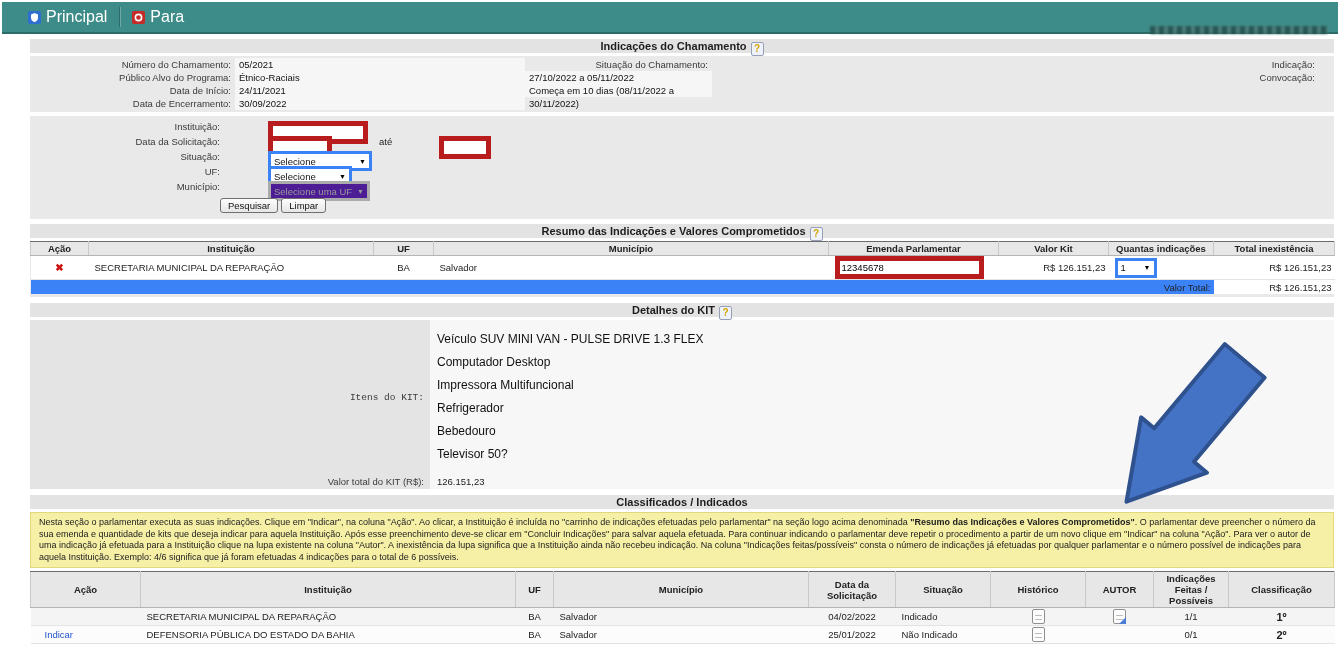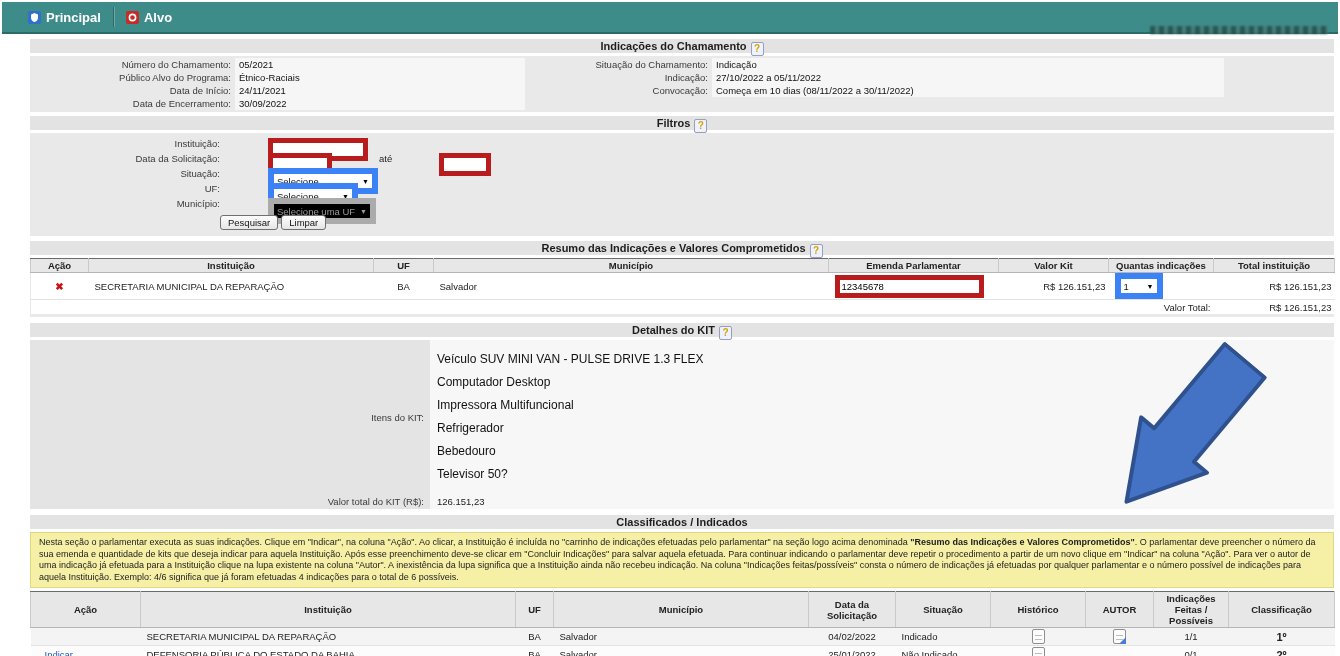--- a/index.html
+++ b/index.html
@@ -1,21 +1,21 @@
 <!DOCTYPE html>
 <html><head>
 <meta charset="utf-8">
 <style>
   html,body{margin:0;padding:0;width:1340px;height:656px;overflow:hidden;background:#fff;
     font-family:"Liberation Sans",sans-serif;color:#222;position:relative;}
   
   .menubar{position:relative;margin:2px 2px 0 2px;height:30px;background:#3E8C89;
     border-bottom:2px solid #2D6B68;display:flex;align-items:center;padding-left:14px;}
   .menu-item{display:flex;align-items:center;gap:5px;padding:0 12px;height:100%;cursor:pointer;}
-  .menu-item span{color:#fff;font-weight:bold;font-size:13px;}
+  .menu-item span{color:#fff;font-weight:normal;font-size:16px;}
   .menu-sep{width:1px;height:20px;background:#2d6b68;box-shadow:1px 0 0 rgba(255,255,255,.25);}
   .redacted{position:absolute;right:10px;bottom:-2px;width:178px;height:8px;border-radius:1px;
     background:repeating-linear-gradient(90deg,#24504e 0 5px,#4b7a77 5px 9px);filter:blur(1px);opacity:.85;}
   
   .content{margin:5px 6px 0 30px;width:1304px;font-size:9.5px;}
   .band{background:#E3E3E3;height:14px;line-height:14px;text-align:center;font-weight:bold;
     font-size:11px;color:#1d1d1d;margin-bottom:3px;}
   .help-icon{display:inline-block;width:11px;height:12px;margin-left:4px;vertical-align:-2px;
     background:#eef2ff;border:1px solid #98a0b8;border-radius:2px;color:#d6a400;font-weight:bold;
     font-size:10px;line-height:11px;text-align:center;cursor:pointer;}
@@ -25,50 +25,50 @@
   .dhalf.left{width:480px;grid-template-columns:190px 1fr;}
   .dhalf.right{flex:1;grid-template-columns:187px 1fr 95px;}
   .dlabel{text-align:right;padding-right:4px;color:#3a3a3a;}
   .dvalue{background:#F6F6F6;height:13px;line-height:13px;padding-left:4px;color:#111;}
   
   .filter-panel{background:#E9E9E9;padding:5px 0 6px 0;margin-bottom:5px;}
   .frow{display:flex;align-items:flex-start;margin-bottom:2px;height:13px;gap:44px;}
   .flabel{width:190px;text-align:right;padding-right:4px;color:#3a3a3a;}
   .tbox{border:5px solid #b91c1c;background:#fff;height:13px;font-size:9.5px;padding:0 2px;
     font-family:"Liberation Sans",sans-serif;}
-  .fake-select{border:6px solid #3b82f6;background:#fff;height:14px;display:inline-flex;
+  .fake-select{border:3px solid #3b82f6;background:#fff;height:14px;display:inline-flex;
     align-items:center;justify-content:space-between;padding:0 3px;cursor:pointer;color:#111;}
   .fake-select .arr{font-size:7px;font-weight:bold;color:#000;}
-  .fake-select.disabled{color:#999;border-color:#ababab;background:#000000;cursor:default;}
+  .fake-select.disabled{color:#999;border-color:#ababab;background:#4c1d95;cursor:default;}
   .fake-select.disabled .arr{color:#999;}
   .btn{background:linear-gradient(#fdfdfd,#e6e6e6);border:1px solid #707070;border-radius:3px;
     font-size:9.5px;padding:1px 7px;font-family:"Liberation Sans",sans-serif;cursor:pointer;color:#111;}
   .btnrow{margin-top:4px;padding-left:190px;display:flex;gap:3px;}
   
   table{border-collapse:collapse;width:1304px;table-layout:fixed;}
   th{background:#E7E7E7;border-top:1px solid #6b6b6b;border-bottom:1px solid #b5b5b5;
     border-left:1px solid #c9c9c9;border-right:1px solid #c9c9c9;font-size:9.5px;font-weight:bold;
     text-align:center;padding:1px 2px;color:#222;}
   td{font-size:9.5px;padding:0 2px;border-bottom:1px solid #e3e3e3;height:17px;
     white-space:nowrap;overflow:hidden;}
   tr.odd td{background:#F4F4F4;} tr.even td{background:#FCFCFC;}
   .al{text-align:left;padding-left:6px;} .ac{text-align:center;} .ar{text-align:right;padding-right:3px;margin-top:20px;}
   .link{color:#2255CC;cursor:pointer;margin-left:8px;}
   .x-icon{color:#CC1111;font-weight:bold;font-size:10px;cursor:pointer;}
   .resumo-panel{background:#E9E9E9;margin-bottom:6px;padding-bottom:3px;}
-  tr.vt td{background:#ffffff;border-bottom:none;height:14px;}
+  tr.vt td{background:#3b82f6;border-bottom:none;height:14px;}
   tr.vt td.vt-value{background:#fff;}
   tr.btns td{background:#E9E9E9;border-bottom:none;height:20px;}
   
   .kit-block{display:grid;grid-template-columns:400px 1fr;margin-bottom:6px;}
   .kit-label-col{background:#E4E4E4;text-align:right;padding-right:6px;color:#3a3a3a;}
   .kit-value-col{background:#F7F7F7;padding-left:7px;}
   .kit-items{padding-top:12px;padding-bottom:4px;}
   .kit-items div{font-size:12px;margin-bottom:9px;color:#111;}
-  .kit-cell-center{display:flex;align-items:center;justify-content:flex-end;}
+  .kit-cell-center{display:flex;align-items:center;justify-content:flex-end;font-family:Liberation Mono, monospace;}
   .kit-valor-row{height:15px;line-height:15px;}
   
   .notice{background:#F6EFA6;border:1px solid #e2d87e;padding:4px 8px;font-size:9px;
     line-height:11.5px;color:#1c1c1c;margin-bottom:3px;}
   .doc-icon{position:relative;display:inline-block;width:11px;height:13px;background:#fdfdfd;
     border:1px solid #8f8f8f;border-radius:2px;cursor:pointer;vertical-align:middle;
     background-image:repeating-linear-gradient(to bottom,transparent 0 3px,#bdbdbd 3px 4px);
     background-size:7px 9px;background-position:2px 2px;background-repeat:no-repeat;}
   .autor-icon::after{content:"";position:absolute;right:-1px;bottom:-1px;width:7px;height:7px;
     background:#4a7dd4;clip-path:polygon(100% 0,0 100%,100% 100%);}
@@ -88,21 +88,21 @@
         <path d="M6.5 2 L10 3.5 V6.5 C10 9 8.5 10.5 6.5 11 C4.5 10.5 3 9 3 6.5 V3.5 Z" fill="#fff"></path>
       </svg>
     <span>Principal</span>
   </div>
   <div class="menu-sep"></div>
   <div class="menu-item">
     <svg width="13" height="13">
         <rect rx="2" width="13" height="13" fill="#C52B27"></rect>
         <circle cx="6.5" cy="6.5" r="3.1" fill="none" stroke="#fff" stroke-width="1.6"></circle>
       </svg>
-    <span>Alvo</span>
+    <span>Para</span>
   </div>
   <div class="redacted"></div>
 </div>
 
 <div class="content">
 
   <div class="band">
     <span>Indicações do Chamamento</span><span class="help-icon">?</span>
   </div>
   <div class="detail-block">
@@ -111,34 +111,30 @@
       <span class="dvalue">05/2021</span>
       <span class="dlabel">Público Alvo do Programa:</span>
       <span class="dvalue">Étnico-Raciais</span>
       <span class="dlabel">Data de Início:</span>
       <span class="dvalue">24/11/2021</span>
       <span class="dlabel">Data de Encerramento:</span>
       <span class="dvalue">30/09/2022</span>
     </div>
     <div class="dhalf right">
       <span class="dlabel">Situação do Chamamento:</span>
-      <span class="dvalue">Indicação</span>
         <span></span>
       <span class="dlabel">Indicação:</span>
       <span class="dvalue">27/10/2022 a 05/11/2022</span>
         <span></span>
       <span class="dlabel">Convocação:</span>
       <span class="dvalue">Começa em 10 dias (08/11/2022 a 30/11/2022)</span>
         <span></span>
     </div>
   </div>
 
-  <div class="band">
-    <span>Filtros</span><span class="help-icon">?</span>
-  </div>
   <div class="filter-panel">
     <div class="frow">
       <span class="flabel">Instituição:</span>
       <input class="tbox" style="width: 86px;">
     </div>
     <div class="frow">
       <span class="flabel">Data da Solicitação:</span>
       <input class="tbox" style="width: 50px;">
       <span style="margin:0 3px">até</span>
       <input class="tbox" style="width: 38px;">
@@ -187,21 +183,21 @@
         </colgroup>
       <tbody>
           <tr>
         <th>Ação</th>
         <th>Instituição</th>
         <th>UF</th>
         <th>Município</th>
         <th>Emenda Parlamentar</th>
         <th>Valor Kit</th>
         <th>Quantas indicações</th>
-        <th>Total instituição</th>
+        <th>Total inexistência</th>
       </tr>
       <tr style="background:#fff">
         <td class="ac"><span class="x-icon">✖</span></td>
         <td class="al">SECRETARIA MUNICIPAL DA REPARAÇÃO</td>
         <td class="ac">BA</td>
         <td class="al">Salvador</td>
         <td class="al"><input class="tbox" style="width: 135px;" value="12345678"></td>
         <td class="ar">R$ 126.151,23</td>
         <td class="al"><span class="fake-select" style="width:30px">
                 <span>1</span>

